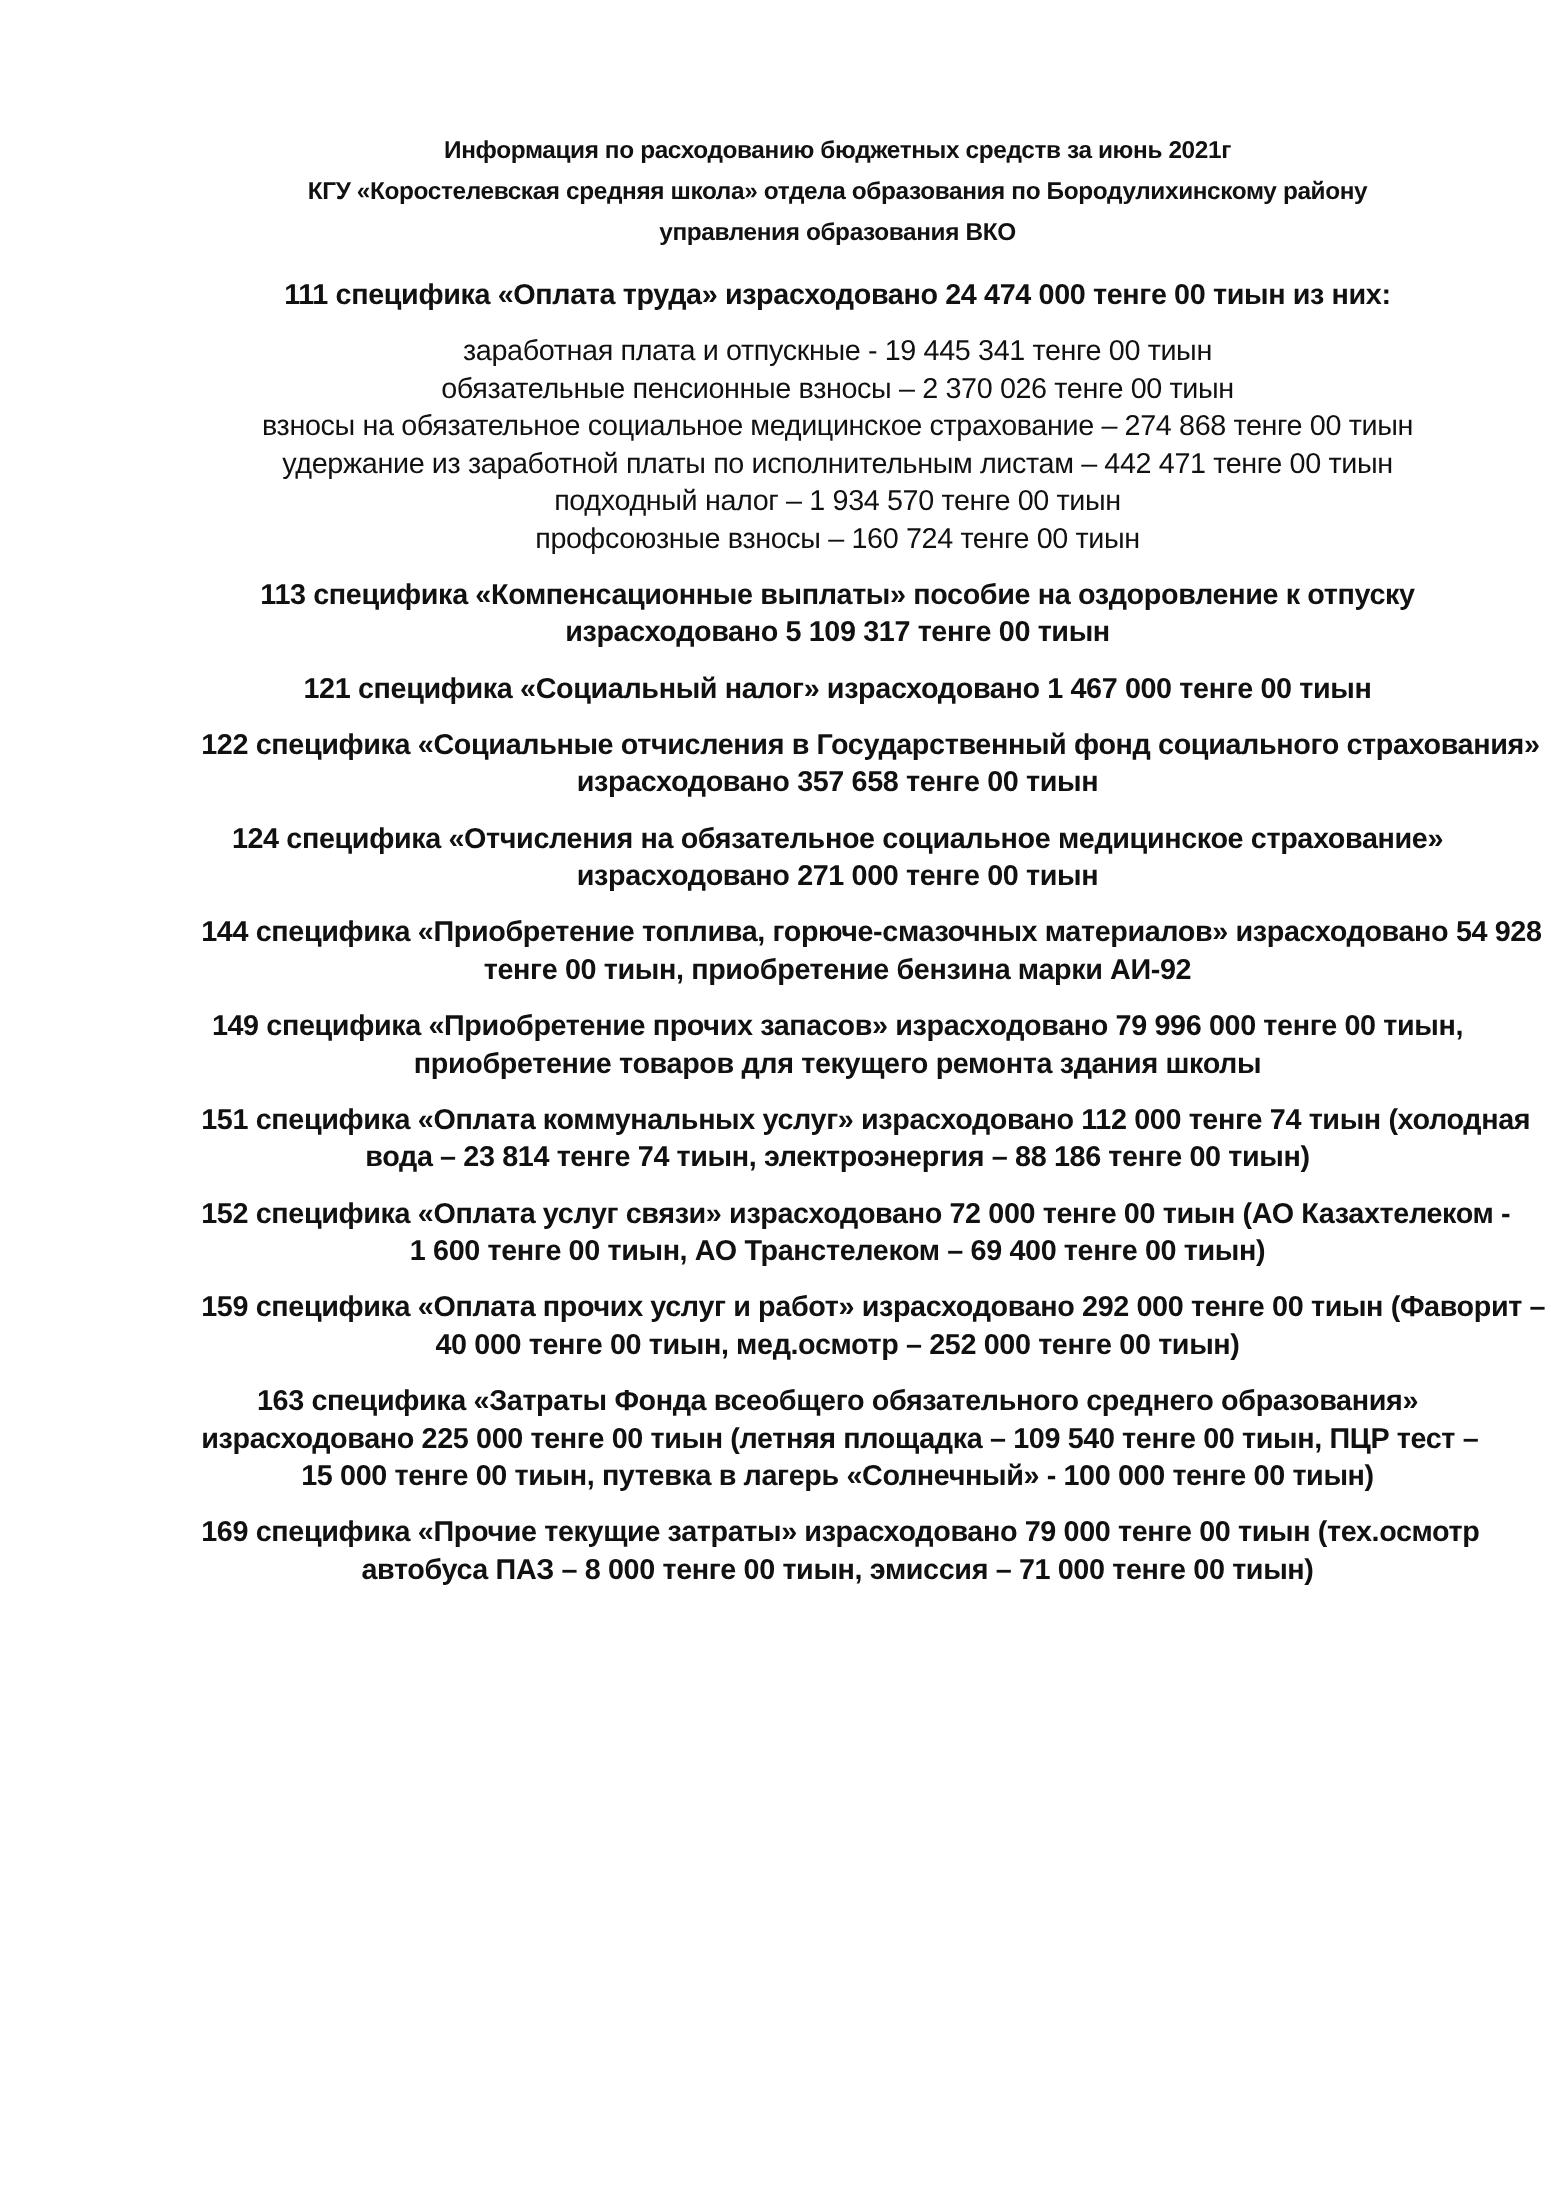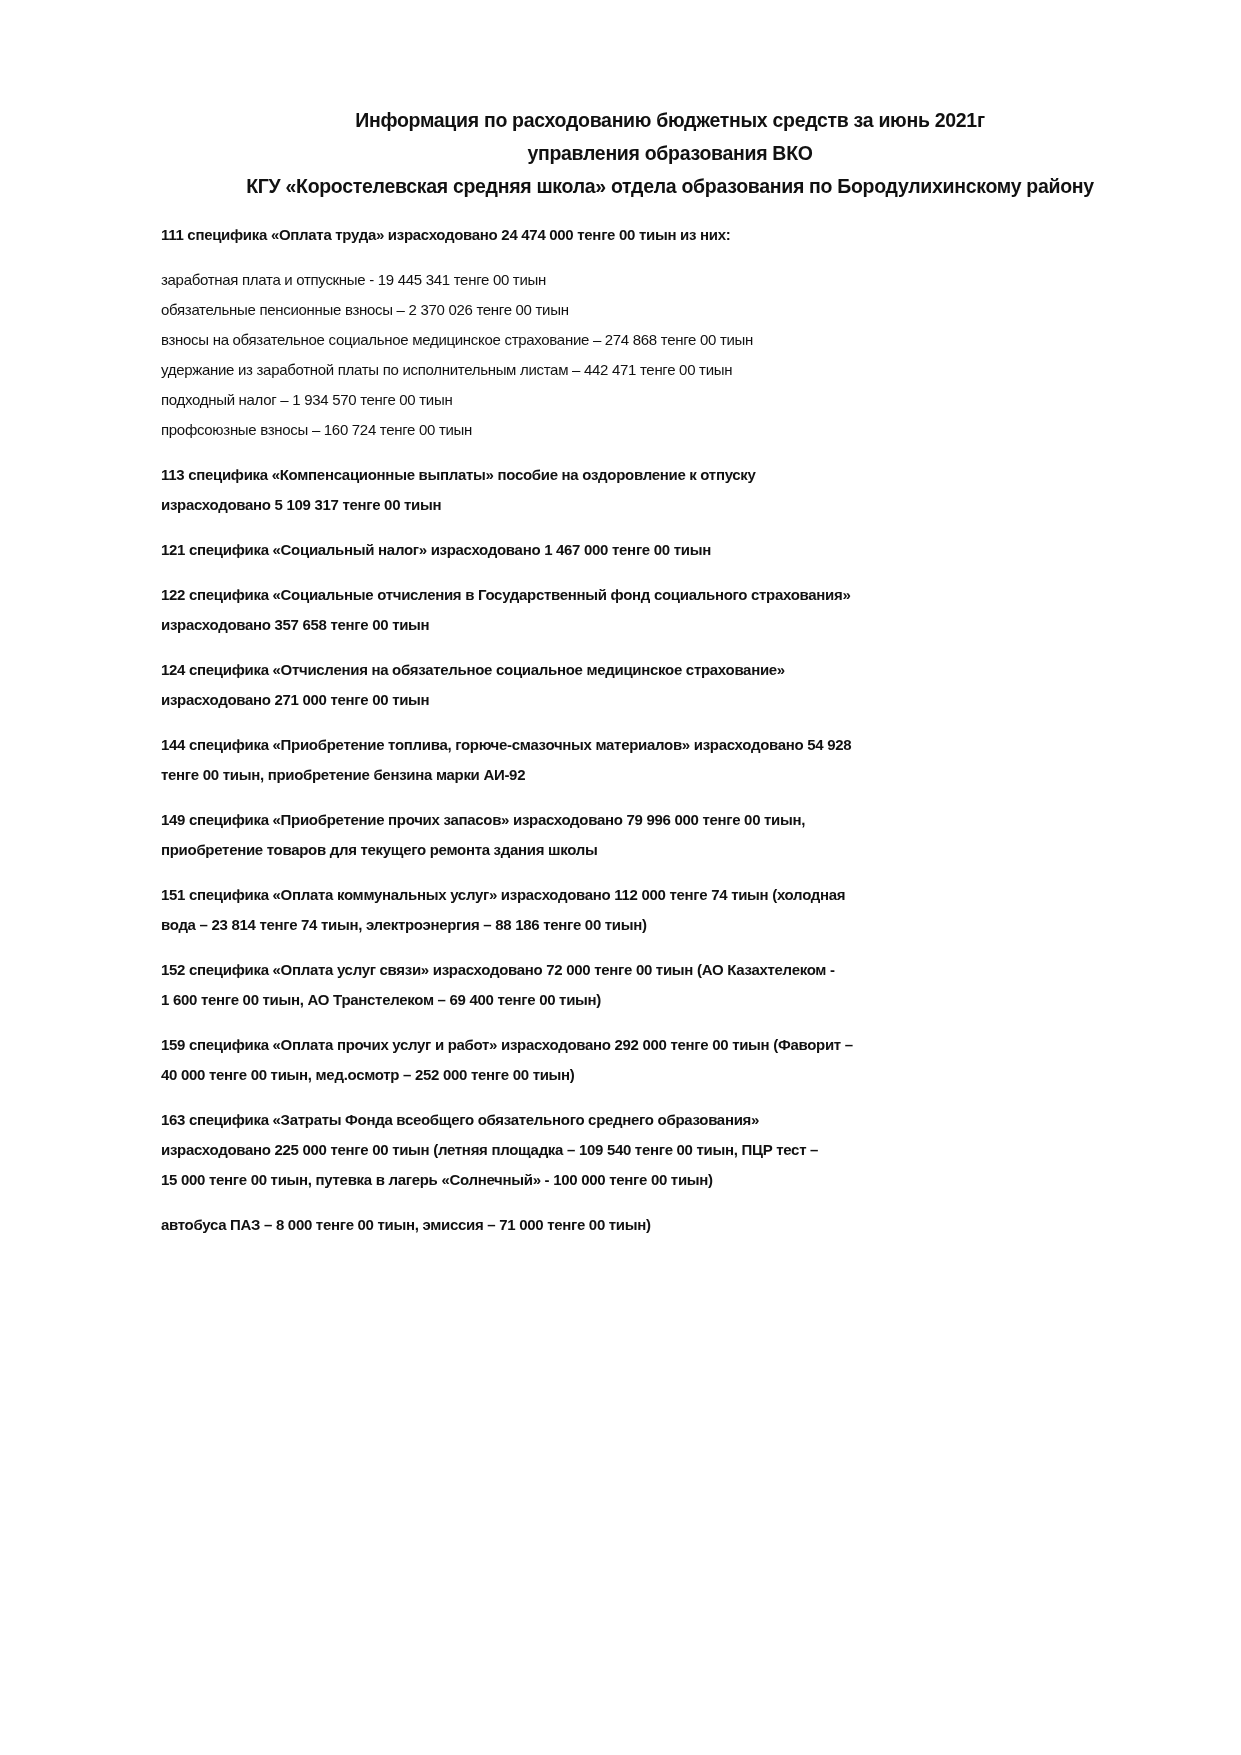--- a/index.html
+++ b/index.html
@@ -25,41 +25,42 @@
     font-weight: bold;
     font-size: 19.5px;
     line-height: 33px;
     margin-bottom: 17px;
   }
   .doc-title .title-line {
     white-space: nowrap;
   }
   .para {
     margin: 0 0 15px 0;
-    font-size: 15px;
+    font-size: 23px;
     line-height: 30px;
+    text-align: center;
   }
   .para.bold {
     font-weight: bold;
   }
   .para.regular {
     font-weight: normal;
   }
   .para .line {
     white-space: nowrap;
   }
 </style>
 </head>
 <body>
 
 <div class="page">
   <header class="doc-title">
     <div class="title-line">Информация по расходованию бюджетных средств за июнь 2021г</div>
+    <div class="title-line">КГУ «Коростелевская средняя школа» отдела образования по Бородулихинскому району</div>
     <div class="title-line">управления образования ВКО</div>
-    <div class="title-line">КГУ «Коростелевская средняя школа» отдела образования по Бородулихинскому району</div>
   </header>
   <main id="doc-body">
       <div class="para bold">
         <div class="line">111 специфика «Оплата труда» израсходовано 24 474 000 тенге 00 тиын из них:</div>
       </div>
       <div class="para regular">
         <div class="line">заработная плата и отпускные - 19 445 341 тенге 00 тиын</div>
         <div class="line">обязательные пенсионные взносы – 2 370 026 тенге 00 тиын</div>
         <div class="line">взносы на обязательное социальное медицинское страхование – 274 868 тенге 00 тиын</div>
         <div class="line">удержание из заработной платы по исполнительным листам – 442 471 тенге 00 тиын</div>
@@ -100,16 +101,17 @@
       <div class="para bold">
         <div class="line">159 специфика «Оплата прочих услуг и работ» израсходовано 292 000 тенге 00 тиын (Фаворит –</div>
         <div class="line">40 000 тенге 00 тиын, мед.осмотр – 252 000 тенге 00 тиын)</div>
       </div>
       <div class="para bold">
         <div class="line">163 специфика «Затраты Фонда всеобщего обязательного среднего образования»</div>
         <div class="line">израсходовано 225 000 тенге 00 тиын (летняя площадка – 109 540 тенге 00 тиын, ПЦР тест –</div>
         <div class="line">15 000 тенге 00 тиын, путевка в лагерь «Солнечный» - 100 000 тенге 00 тиын)</div>
       </div>
       <div class="para bold">
+        <div class="line">169 специфика «Прочие текущие затраты» израсходовано 79 000 тенге 00 тиын (тех.осмотр</div>
         <div class="line">автобуса ПАЗ – 8 000 тенге 00 тиын, эмиссия – 71 000 тенге 00 тиын)</div>
       </div>
     </main>
 </div>
 
 </body></html>

